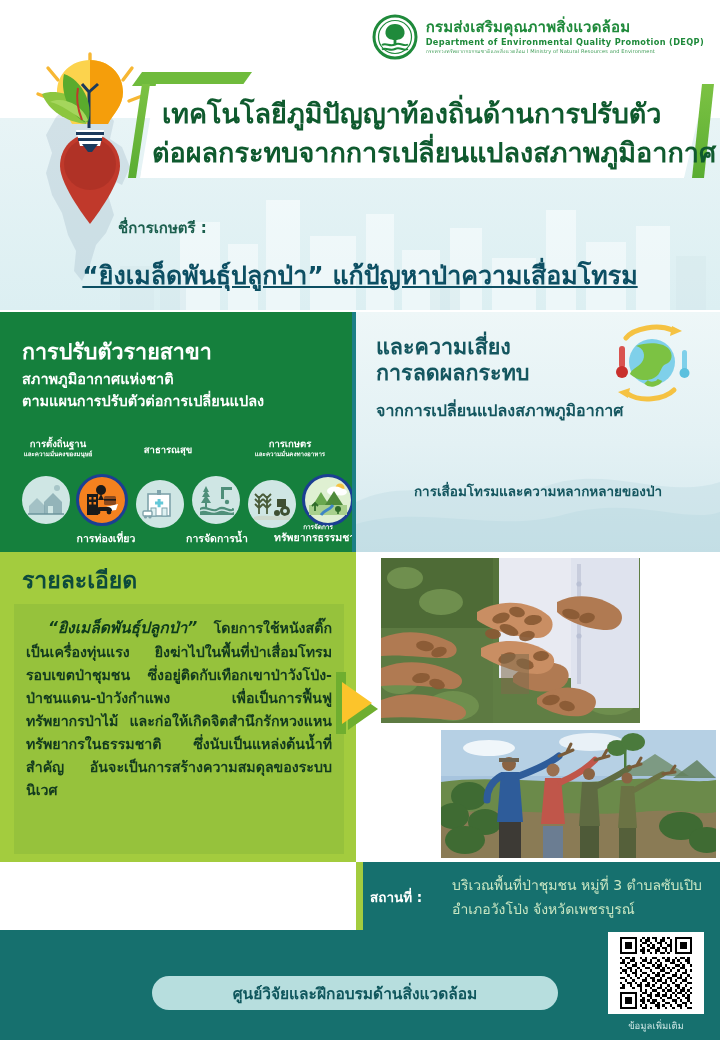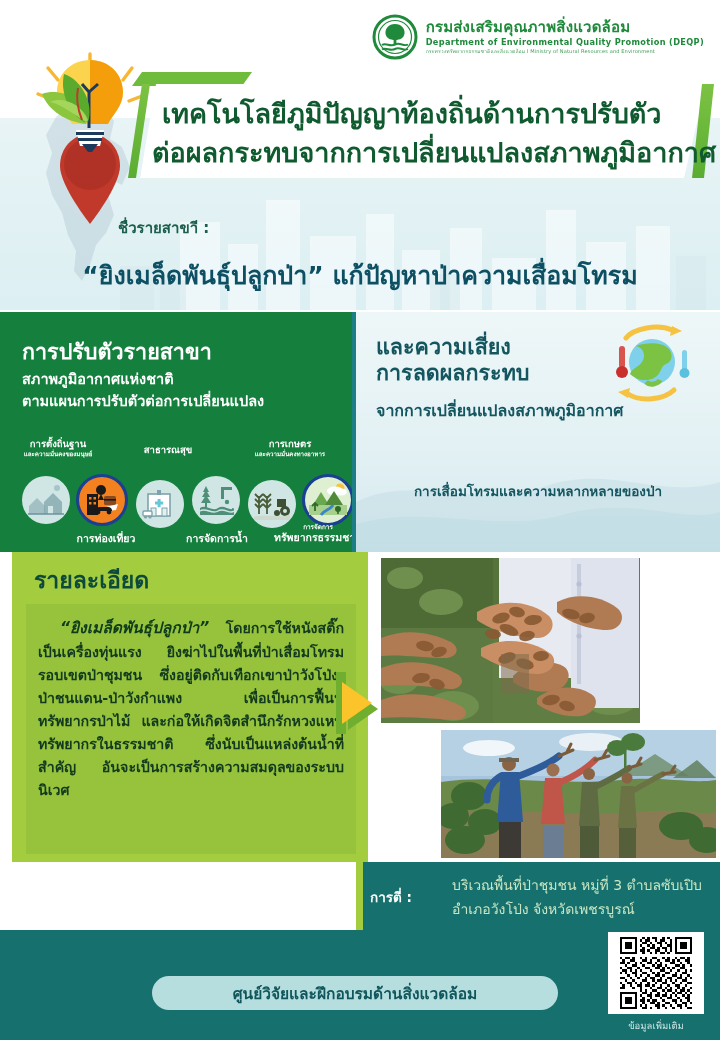--- a/index.html
+++ b/index.html
@@ -61,21 +61,21 @@
   }
   .title-l1 { left:162px; top:92px; font-size:27px; }
   .title-l2 { left:152px; top:131px; font-size:27px; }
 
   .tech-label {
     position:absolute; left:118px; top:216px; font-size:15px;
     font-weight:bold; color:#1c5f4e;
   }
   .tech-name {
     position:absolute; left:0; top:255px; width:720px; text-align:center;
-    font-size:25px; font-weight:bold; color:#0d4f63;
+    font-size:25px; font-weight:bold; color:#0d4f63;text-decoration:underline;
   }
 
   
   .band { position:absolute; left:0; top:312px; width:720px; height:240px; }
   .band-left {
     position:absolute; left:0; top:0; width:356px; height:240px;
     background:#15803d;
   }
   .band-right {
     position:absolute; left:356px; top:0; width:364px; height:240px;
@@ -107,21 +107,21 @@
   }
   .sector-lbl-bot .sub2 { display:block; font-size:6.4px; }
 
   .br-h1 { position:absolute; left:20px; top:22px; font-size:21.5px; font-weight:bold; color:#14565f; line-height:1.22; }
   .br-h2 { position:absolute; left:20px; top:86px; font-size:16px; font-weight:bold; color:#14565f; }
   .br-note { position:absolute; left:0; top:168px; width:364px; text-align:center; font-size:13.5px; font-weight:bold; color:#14565f; }
   .globe-icon { position:absolute; right:22px; top:12px; width:96px; height:82px; }
 
   
   .details {
-    position:absolute; left:12px; top:552px; width:356px; height:310px;
+    position:absolute; left:0; top:552px; width:356px; height:310px;
     background:#a3cc3e;
   }
   .details-h {
     position:absolute; left:22px; top:10px; font-size:23px; font-weight:bold; color:#0d4a3c;
   }
   .details-body {
     position:absolute; left:14px; top:52px; width:330px; height:250px;
     background:#96c23c; padding:12px 12px 0 12px;
   }
   .details-text {
@@ -239,21 +239,21 @@
     <path d="M62 68 C58 58 56 46 58 36" fill="none" stroke="#c0392b" stroke-width="2"></path>
   </svg>
 
   <div class="ribbon-tail"></div>
   <div class="ribbon-accent-l"></div>
   <div class="ribbon"></div>
   <div class="ribbon-accent-r"></div>
   <div class="title-l1">เทคโนโลยีภูมิปัญญาท้องถิ่นด้านการปรับตัว</div>
   <div class="title-l2">ต่อผลกระทบจากการเปลี่ยนแปลงสภาพภูมิอากาศ</div>
 
-  <div class="tech-label">ชื่วรายสาขาี :</div>
+  <div class="tech-label">ชื่การเกษตรี :</div>
   <div class="tech-name">“ยิงเมล็ดพันธุ์ปลูกป่า” แก้ปัญหาป่าความเสื่อมโทรม</div>
 </div>
 
 <div class="band">
 
   <div class="band-left">
     <div class="bl-h1">การปรับตัวรายสาขา</div>
     <div class="bl-h2">
       <div>สภาพภูมิอากาศแห่งชาติ</div>
       <div>ตามแผนการปรับตัวต่อการเปลี่ยนแปลง</div>
@@ -536,21 +536,21 @@
     <g stroke="#7a5c3a" stroke-width="3" fill="none" stroke-linecap="round">
       <path d="M118 26 L132 20 M126 22 L130 14"></path>
       <path d="M154 30 L168 26 M162 27 L166 20"></path>
       <path d="M188 38 L200 34 M196 35 L200 28"></path>
       <path d="M222 44 L234 42 M230 42 L234 36"></path>
     </g>
   </svg>
 </div>
 
 <div class="loc-band">
-  <div class="loc-label">การตี่ :</div>
+  <div class="loc-label">สถานที่ :</div>
   <div class="loc-value">
     <div>บริเวณพื้นที่ป่าชุมชน หมู่ที่ 3 ตำบลซับเปิบ</div>
     <div>อำเภอวังโป่ง จังหวัดเพชรบูรณ์</div>
   </div>
 </div>
 <div class="loc-accent"></div>
 
 <div class="footer-band"></div>
 <div class="footer-pill">
   <span>ศูนย์วิจัยและฝึกอบรมด้านสิ่งแวดล้อม</span>

